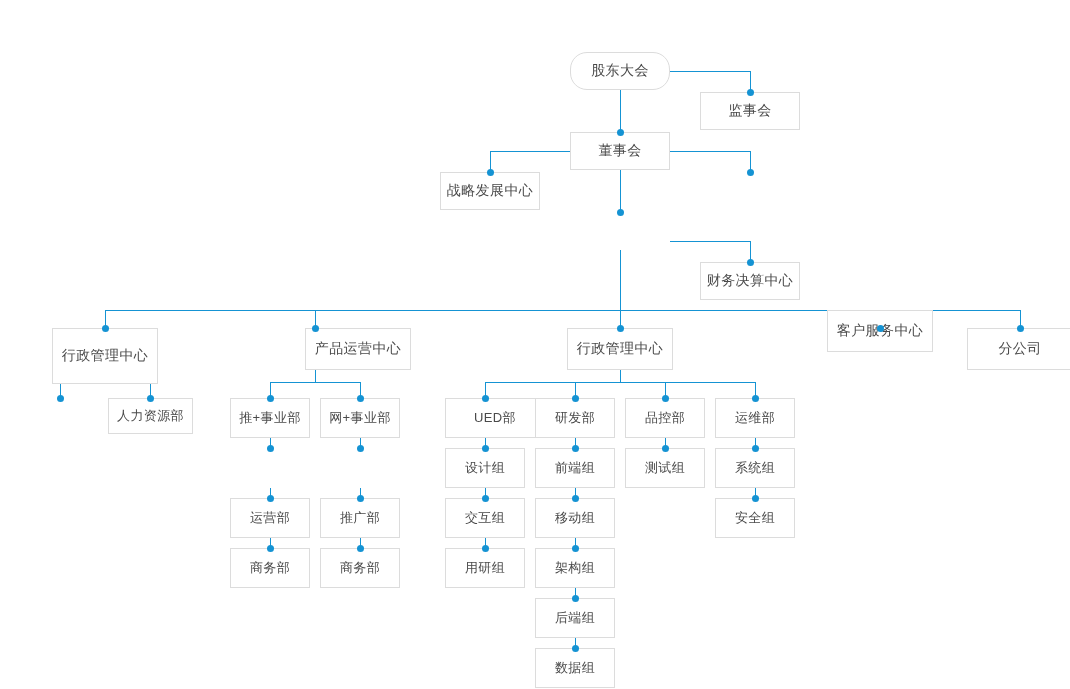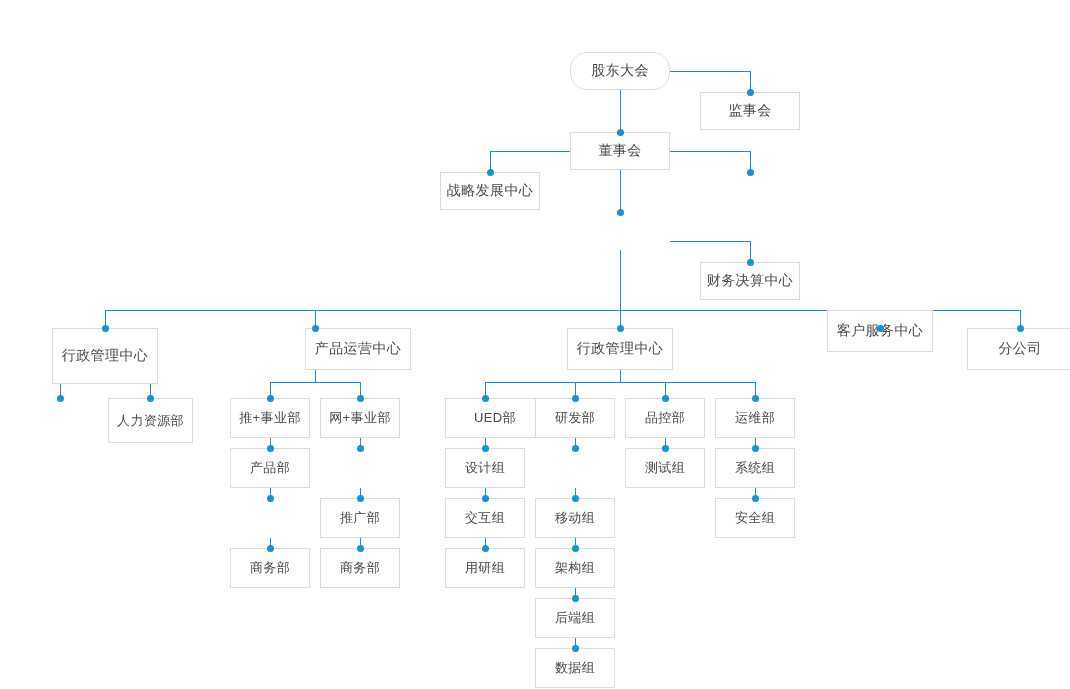--- a/index.html
+++ b/index.html
@@ -86,35 +86,35 @@
   <div class="node" style="left:567px;top:328px;width:106px;height:42px;">行政管理中心</div>
   <div class="node" style="left:827px;top:310px;width:106px;height:42px;">客户服务中心</div>
   <div class="node" style="left:967px;top:328px;width:106px;height:42px;">分公司</div>
 
   <div class="vline" style="left:105px;top:370px;height:12px;"></div>
   <div class="hline" style="left:60px;top:382px;width:90px;"></div>
   <div class="vline" style="left:60px;top:382px;height:16px;"></div>
   <div class="dot" style="left:57px;top:395px;"></div>
   <div class="vline" style="left:150px;top:382px;height:16px;"></div>
   <div class="dot" style="left:147px;top:395px;"></div>
-  <div class="node" style="left:108px;top:398px;width:85px;height:45px;font-size:13px;">人力资源部</div>
+  <div class="node" style="left:108px;top:398px;width:85px;height:36px;font-size:13px;">人力资源部</div>
 
   <div class="vline" style="left:315px;top:370px;height:12px;"></div>
   <div class="hline" style="left:270px;top:382px;width:90px;"></div>
   <div class="vline" style="left:270px;top:382px;height:16px;"></div>
   <div class="dot" style="left:267px;top:395px;"></div>
   <div class="vline" style="left:360px;top:382px;height:16px;"></div>
   <div class="dot" style="left:357px;top:395px;"></div>
 
   <div class="node" style="left:230px;top:398px;width:80px;height:40px;font-size:13px;">推+事业部</div>
   <div class="vline" style="left:270px;top:438px;height:12px;"></div>
   <div class="dot" style="left:267px;top:445px;"></div>
-  <div class="node" style="left:230px;top:448px;width:80px;height:40px;font-size:13px;">产品部</div>
   <div class="vline" style="left:270px;top:488px;height:12px;"></div>
   <div class="dot" style="left:267px;top:495px;"></div>
+  <div class="node" style="left:230px;top:498px;width:80px;height:40px;font-size:13px;">运营部</div>
   <div class="vline" style="left:270px;top:538px;height:12px;"></div>
   <div class="dot" style="left:267px;top:545px;"></div>
   <div class="node" style="left:230px;top:548px;width:80px;height:40px;font-size:13px;">商务部</div>
 
   <div class="node" style="left:320px;top:398px;width:80px;height:40px;font-size:13px;">网+事业部</div>
   <div class="vline" style="left:360px;top:438px;height:12px;"></div>
   <div class="dot" style="left:357px;top:445px;"></div>
   <div class="vline" style="left:360px;top:488px;height:12px;"></div>
   <div class="dot" style="left:357px;top:495px;"></div>
   <div class="node" style="left:320px;top:498px;width:80px;height:40px;font-size:13px;">推广部</div>
@@ -140,20 +140,21 @@
   <div class="vline" style="left:485px;top:488px;height:12px;"></div>
   <div class="dot" style="left:482px;top:495px;"></div>
   <div class="node" style="left:445px;top:498px;width:80px;height:40px;font-size:13px;">交互组</div>
   <div class="vline" style="left:485px;top:538px;height:12px;"></div>
   <div class="dot" style="left:482px;top:545px;"></div>
   <div class="node" style="left:445px;top:548px;width:80px;height:40px;font-size:13px;">用研组</div>
 
   <div class="node" style="left:535px;top:398px;width:80px;height:40px;font-size:13px;">研发部</div>
   <div class="vline" style="left:575px;top:438px;height:12px;"></div>
   <div class="dot" style="left:572px;top:445px;"></div>
+  <div class="node" style="left:535px;top:448px;width:80px;height:40px;font-size:13px;">前端组</div>
   <div class="vline" style="left:575px;top:488px;height:12px;"></div>
   <div class="dot" style="left:572px;top:495px;"></div>
   <div class="node" style="left:535px;top:498px;width:80px;height:40px;font-size:13px;">移动组</div>
   <div class="vline" style="left:575px;top:538px;height:12px;"></div>
   <div class="dot" style="left:572px;top:545px;"></div>
   <div class="node" style="left:535px;top:548px;width:80px;height:40px;font-size:13px;">架构组</div>
   <div class="vline" style="left:575px;top:588px;height:12px;"></div>
   <div class="dot" style="left:572px;top:595px;"></div>
   <div class="node" style="left:535px;top:598px;width:80px;height:40px;font-size:13px;">后端组</div>
   <div class="vline" style="left:575px;top:638px;height:12px;"></div>

